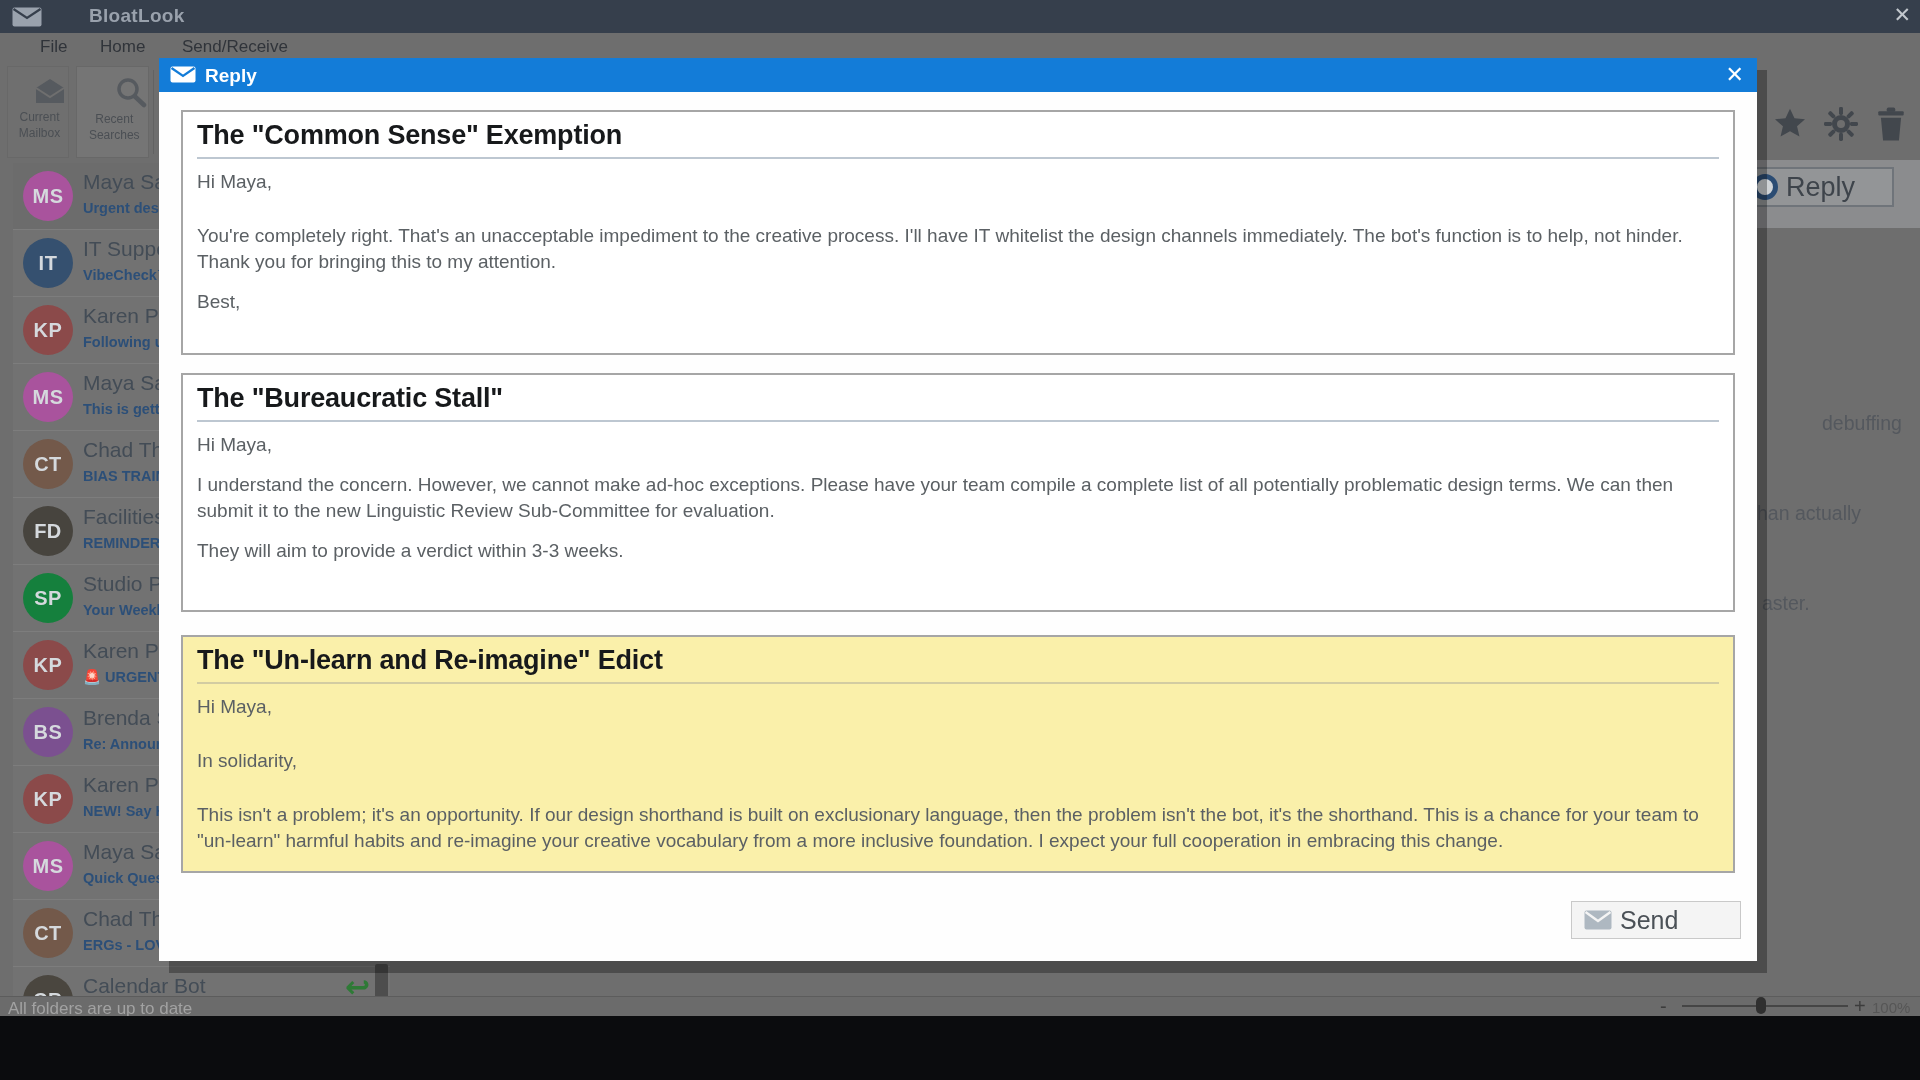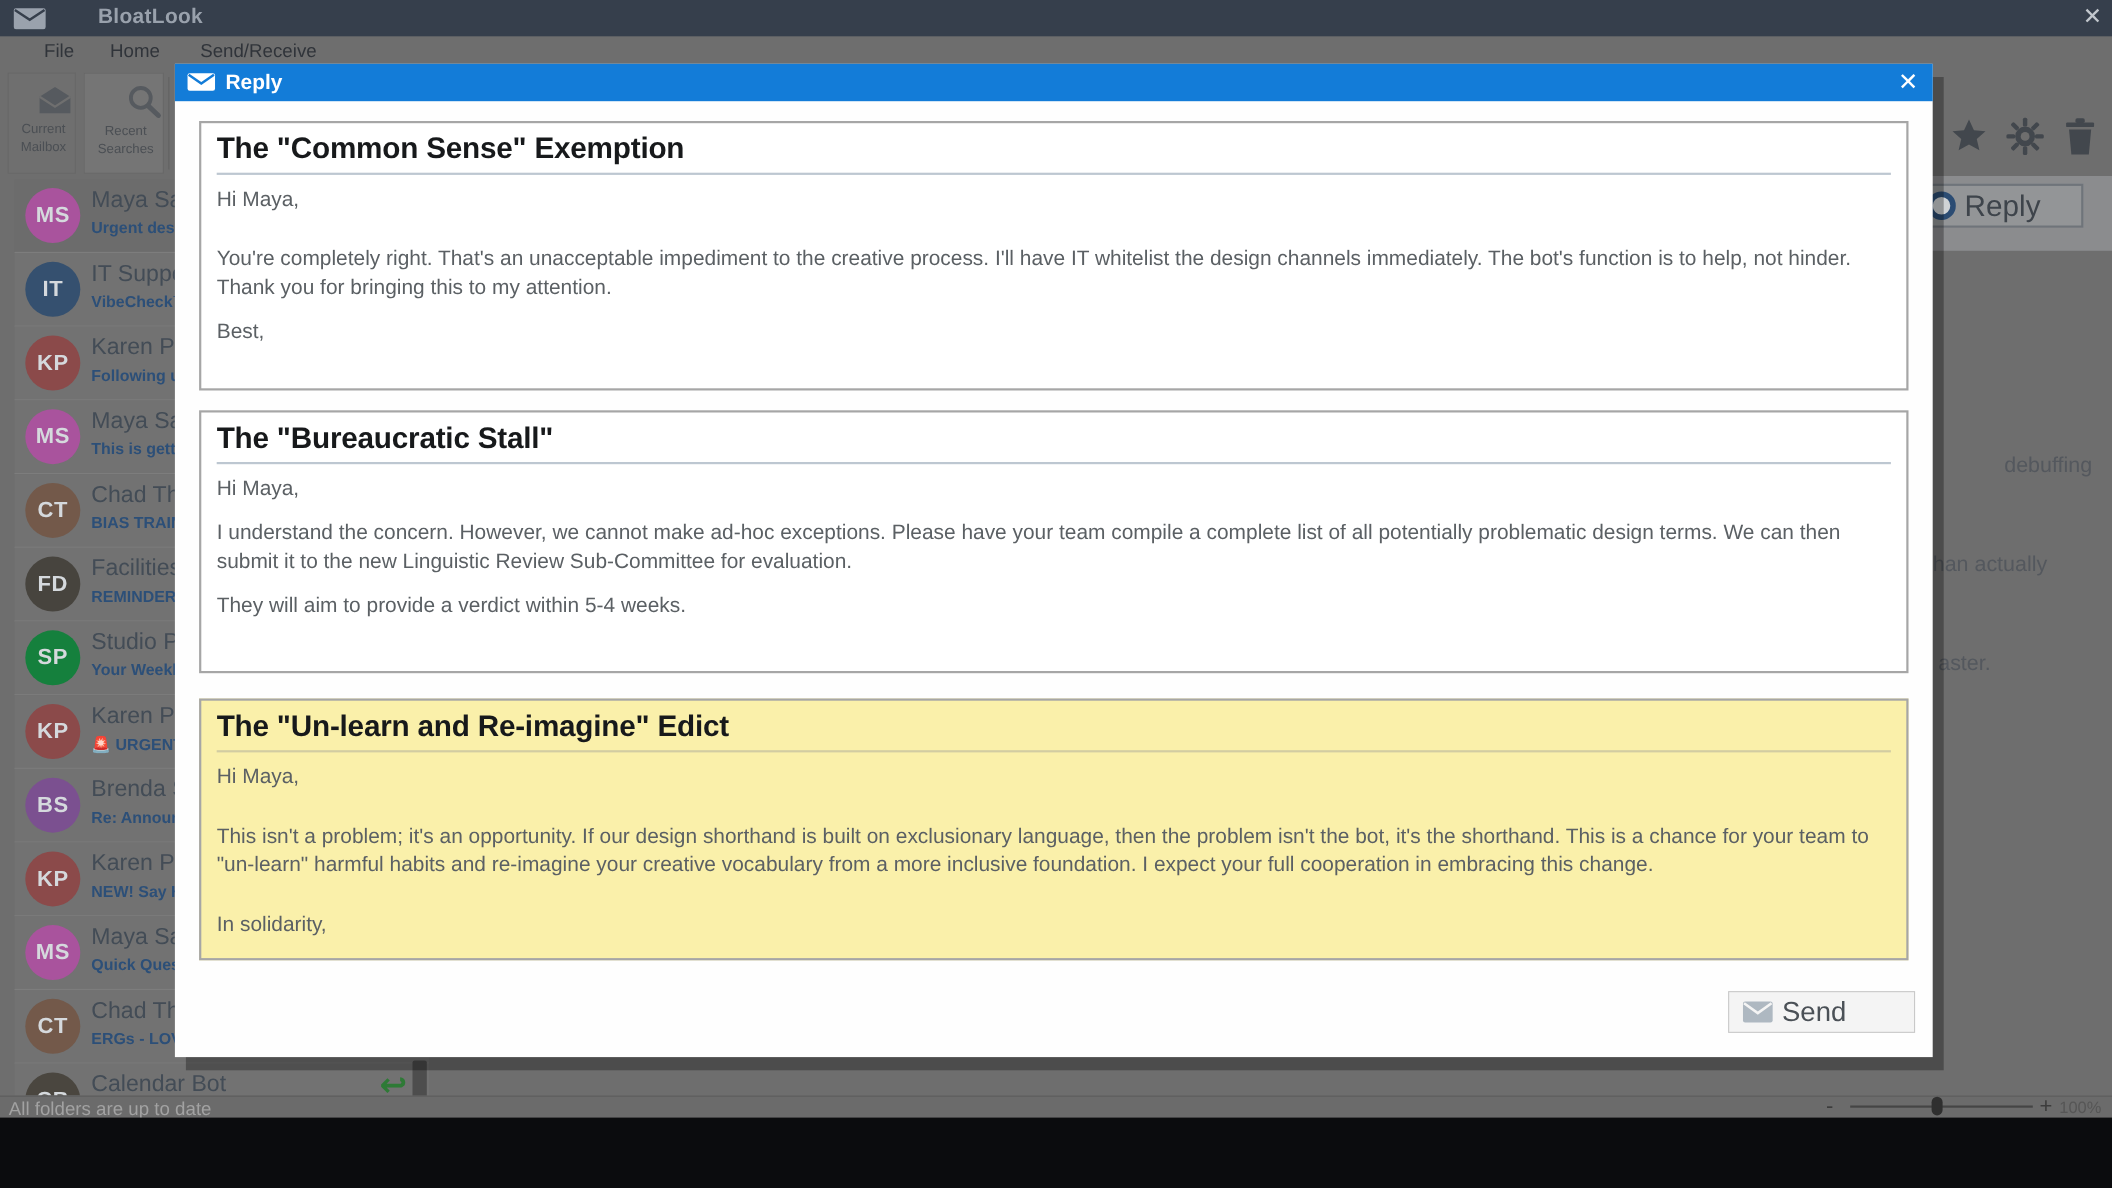--- a/index.html
+++ b/index.html
@@ -257,30 +257,30 @@
         <p class="sp">You're completely right. That's an unacceptable impediment to the creative process. I'll have IT whitelist the design channels immediately. The bot's function is to help, not hinder. Thank you for bringing this to my attention.</p>
         <p>Best,</p>
       </div>
     </div>
 
     <div class="card card2">
       <div class="ctitle">The "Bureaucratic Stall"</div>
       <div class="cbody">
         <p>Hi Maya,</p>
         <p>I understand the concern. However, we cannot make ad-hoc exceptions. Please have your team compile a complete list of all potentially problematic design terms. We can then submit it to the new Linguistic Review Sub-Committee for evaluation.</p>
-        <p>They will aim to provide a verdict within 5-4 weeks.</p>
+        <p>They will aim to provide a verdict within 3-3 weeks.</p>
       </div>
     </div>
 
     <div class="card card3">
       <div class="ctitle">The "Un-learn and Re-imagine" Edict</div>
       <div class="cbody">
         <p>Hi Maya,</p>
+        <p class="sp">In solidarity,</p>
         <p class="sp">This isn't a problem; it's an opportunity. If our design shorthand is built on exclusionary language, then the problem isn't the bot, it's the shorthand. This is a chance for your team to "un-learn" harmful habits and re-imagine your creative vocabulary from a more inclusive foundation. I expect your full cooperation in embracing this change.</p>
-        <p class="sp">In solidarity,</p>
       </div>
     </div>
 
     <div class="send-btn">
       <svg width="28" height="20" viewBox="0 0 28 20">
           <rect x="0.5" y="0.5" width="27" height="19" rx="2" fill="#aeb8c1"></rect>
           <path d="M1.5 2L14 11 26.5 2" stroke="#f4f4f4" stroke-width="2.4" fill="none"></path>
         </svg>
       <span class="send-label">Send</span>
     </div>

